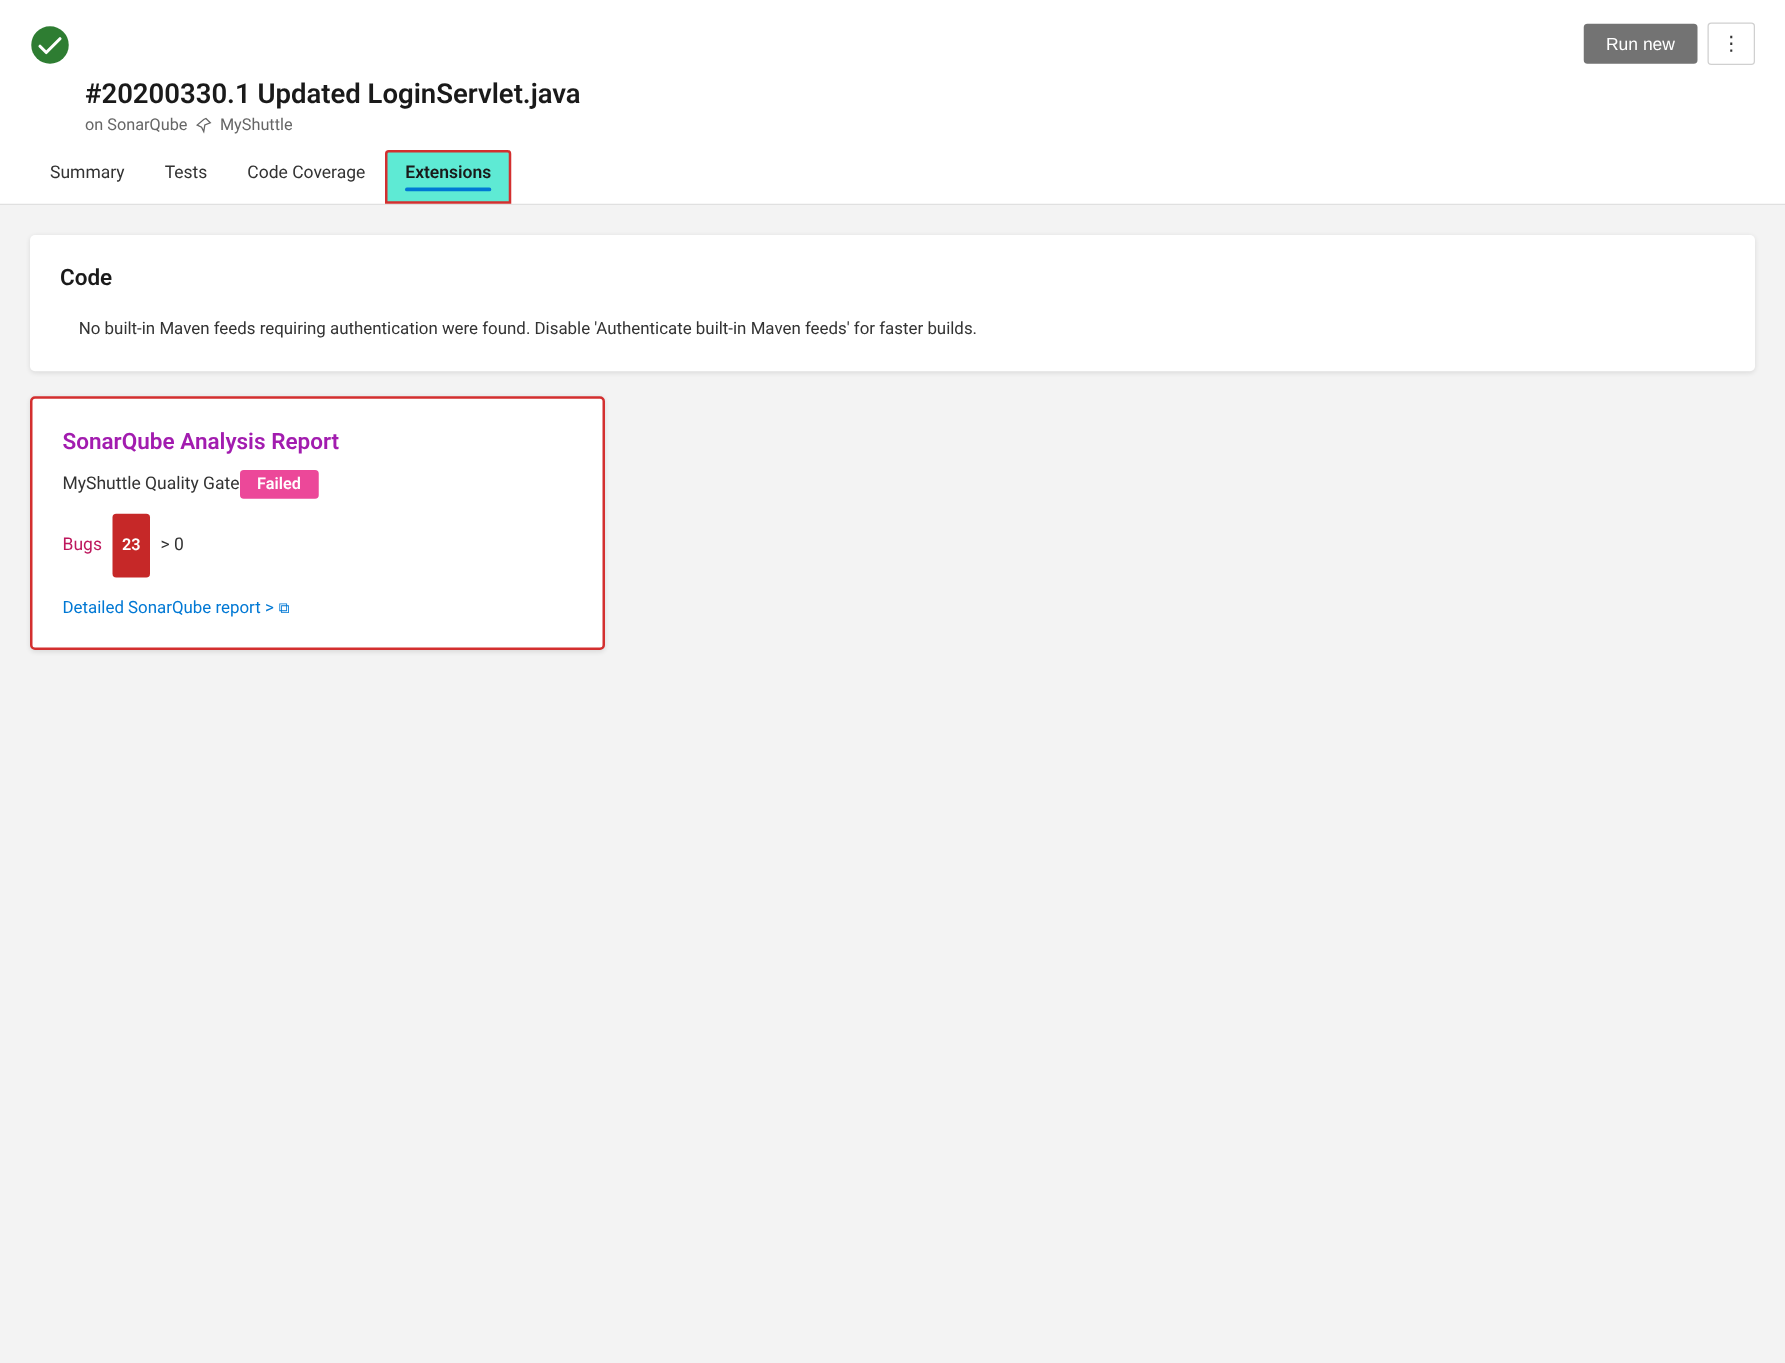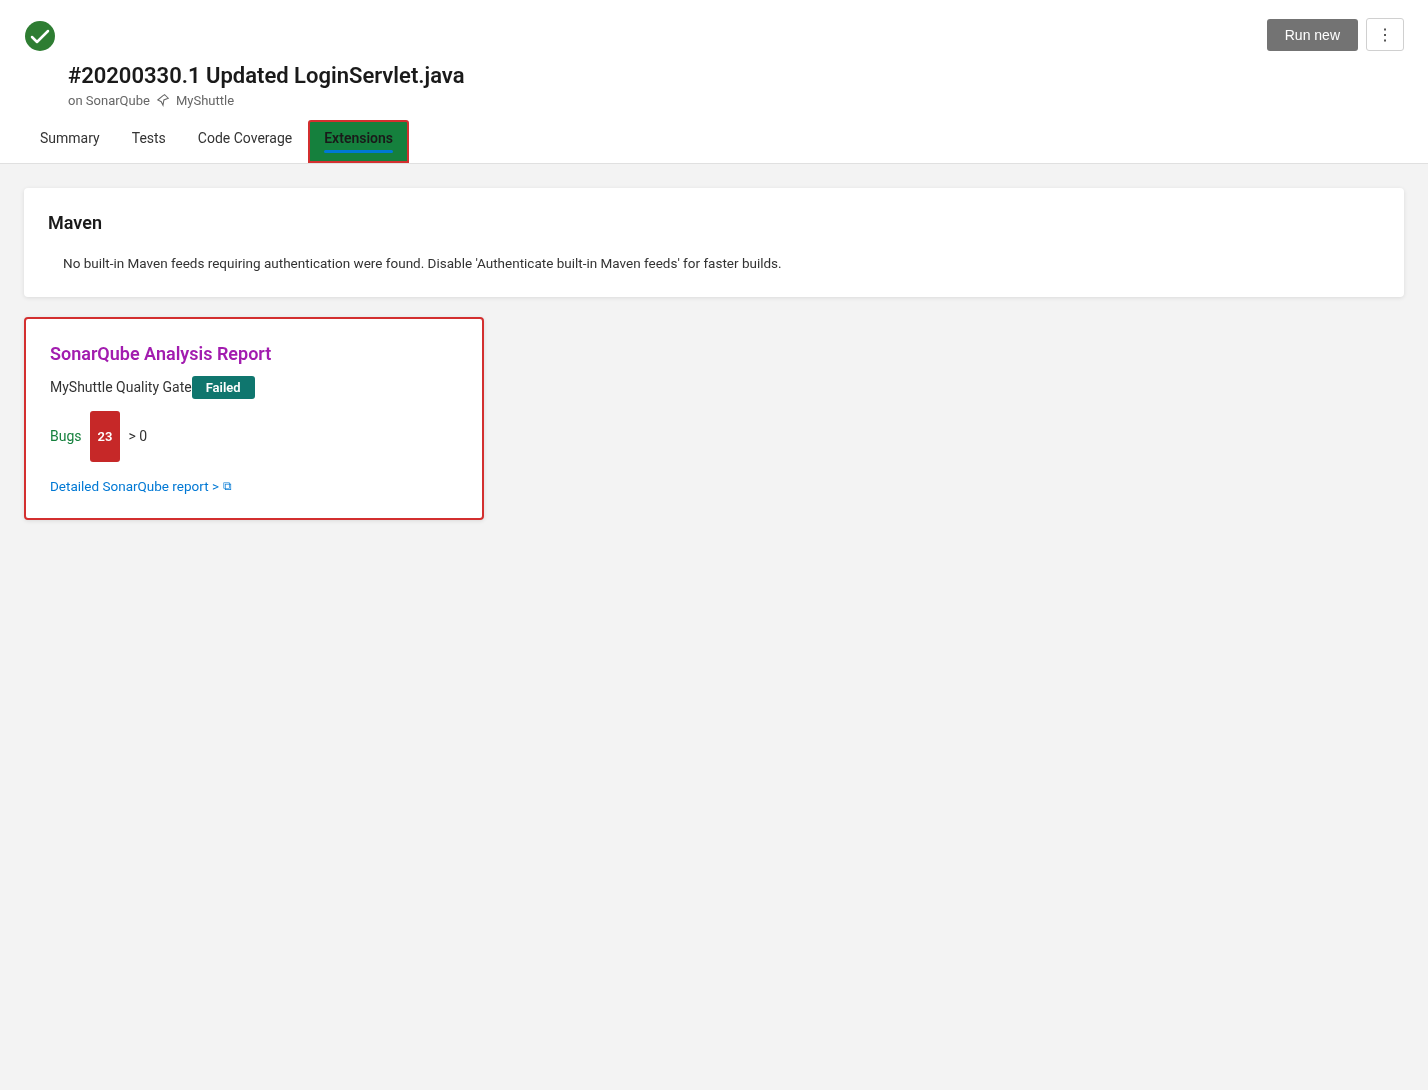--- a/index.html
+++ b/index.html
@@ -161,40 +161,40 @@
       gap: 0;
       margin-bottom: 12px;
     }
 
     .quality-gate-label {
       font-size: 14px;
       color: #333;
     }
 
     .failed-badge {
-      background: #0f766e;
+      background: #ec4899;
       color: white;
       padding: 4px 14px;
       border-radius: 3px;
       font-size: 13px;
       font-weight: 600;
     }
 
     .bugs-row {
       display: flex;
       align-items: center;
       gap: 8px;
       margin-bottom: 16px;
       font-size: 14px;
       color: #333;
     }
 
     .bugs-label {
       font-size: 14px;
-      color: #15803d;
+      color: #be185d;
     }
 
     .bugs-count-badge {
       background: #c62828;
       color: white;
       padding: 18px 8px;
       border-radius: 3px;
       font-size: 13px;
       font-weight: 600;
     }
@@ -219,21 +219,21 @@
     }
 
     .nav-tab-extensions {
       padding: 8px 14px;
       font-size: 14px;
       cursor: pointer;
       color: #1a1a1a;
       font-weight: 600;
       border: 2px solid #d32f2f;
       border-radius: 3px 3px 0 0;
-      background: #15803d;
+      background: #5eead4;
       position: relative;
       display: flex;
       flex-direction: column;
       align-items: center;
       gap: 4px;
     }
 
     .nav-tab-underline {
       width: 100%;
       height: 3px;
@@ -280,21 +280,21 @@
     <div class="nav-tab-extensions">
       <span>Extensions</span>
       <div class="nav-tab-underline"></div>
     </div>
   </div>
 </div>
 
 <div class="main-content">
 
   <div class="card">
-    <div class="card-title">Maven</div>
+    <div class="card-title">Code</div>
     <p class="card-body-text">No built-in Maven feeds requiring authentication were found. Disable 'Authenticate built-in Maven feeds' for faster builds.</p>
   </div>
 
   <div class="sonarqube-card">
     <div class="sonarqube-card-title">SonarQube Analysis Report</div>
 
     <div class="quality-gate-row">
       <span class="quality-gate-label">MyShuttle Quality Gate</span>
       <span class="failed-badge">Failed</span>
     </div>

